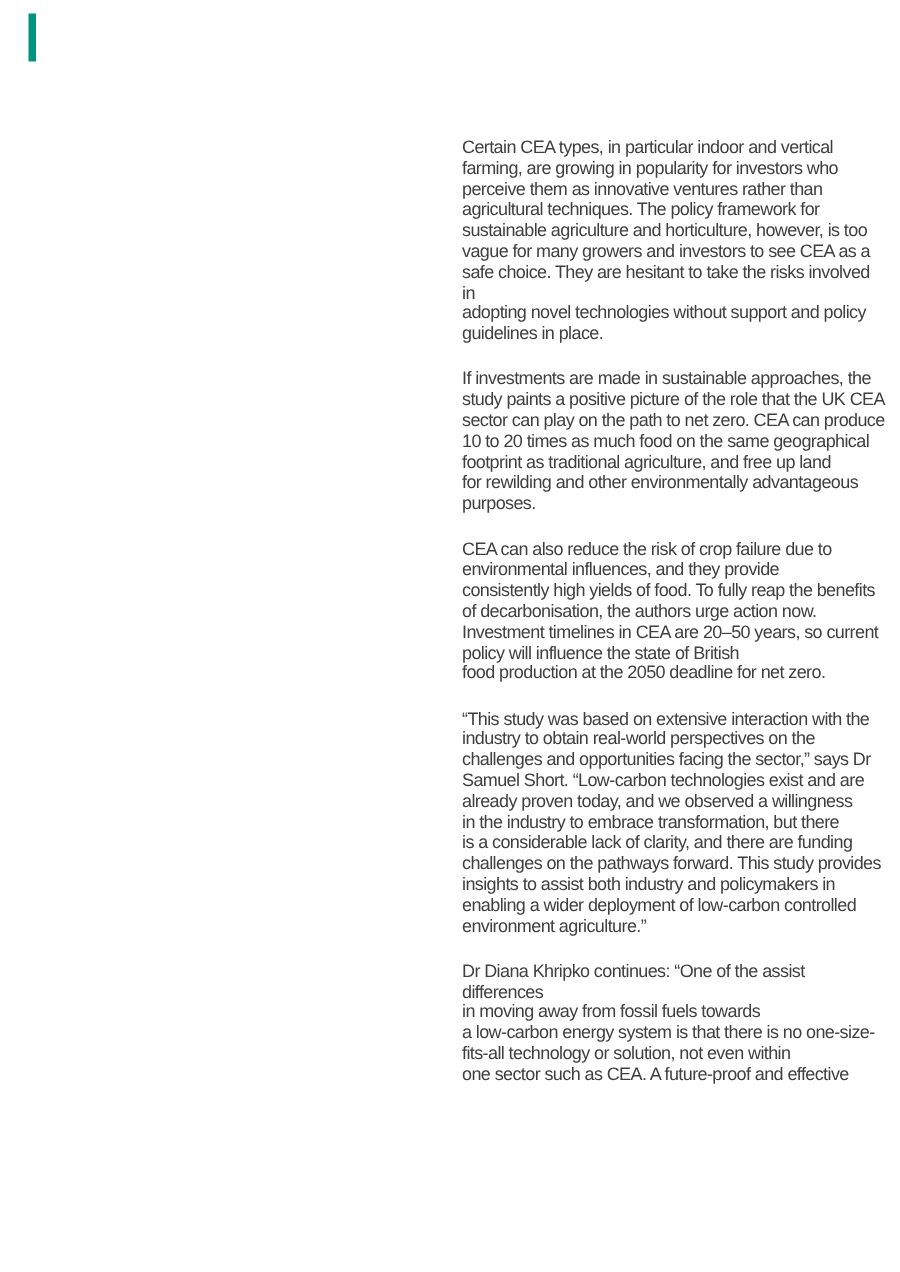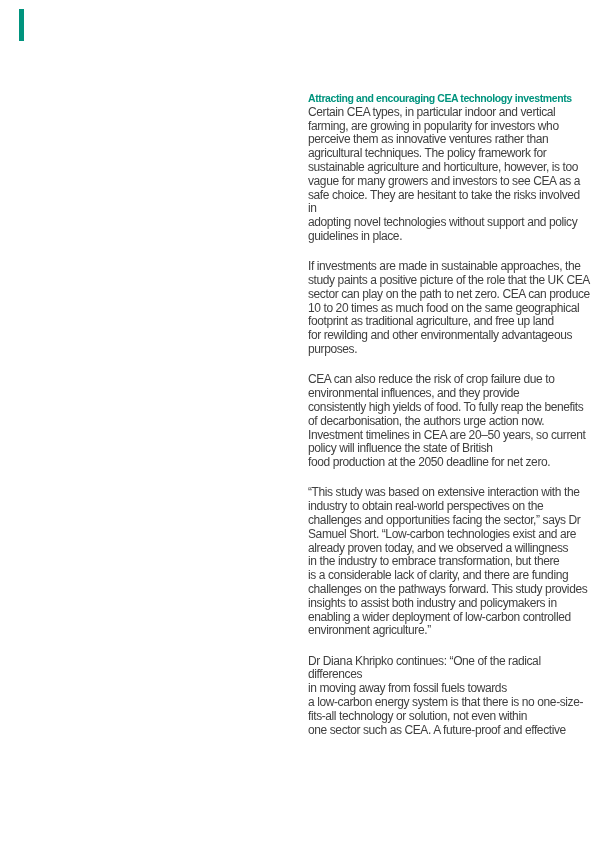--- a/index.html
+++ b/index.html
@@ -54,21 +54,20 @@
 </style>
 </head>
 <body>
 
 <div class="page">
 
   <div class="edge-tab"></div>
 
   <div class="text-column">
 
-    <h2 class="section-heading">Attracting and encouraging CEA technology investments</h2>
 
     <p class="para">Certain CEA types, in particular indoor and vertical
 farming, are growing in popularity for investors who
 perceive them as innovative ventures rather than
 agricultural techniques. The policy framework for
 sustainable agriculture and horticulture, however, is too
 vague for many growers and investors to see CEA as a
 safe choice. They are hesitant to take the risks involved in
 adopting novel technologies without support and policy
 guidelines in place.</p>
@@ -94,20 +93,20 @@
 challenges and opportunities facing the sector,” says Dr
 Samuel Short. “Low-carbon technologies exist and are
 already proven today, and we observed a willingness
 in the industry to embrace transformation, but there
 is a considerable lack of clarity, and there are funding
 challenges on the pathways forward. This study provides
 insights to assist both industry and policymakers in
 enabling a wider deployment of low-carbon controlled
 environment agriculture.”</p>
 
-    <p class="para">Dr Diana Khripko continues: “One of the radical differences
+    <p class="para">Dr Diana Khripko continues: “One of the assist differences
 in moving away from fossil fuels towards
 a low-carbon energy system is that there is no one-size-
 fits-all technology or solution, not even within
 one sector such as CEA. A future-proof and effective</p>
 
   </div>
 </div>
 
 </body></html>

